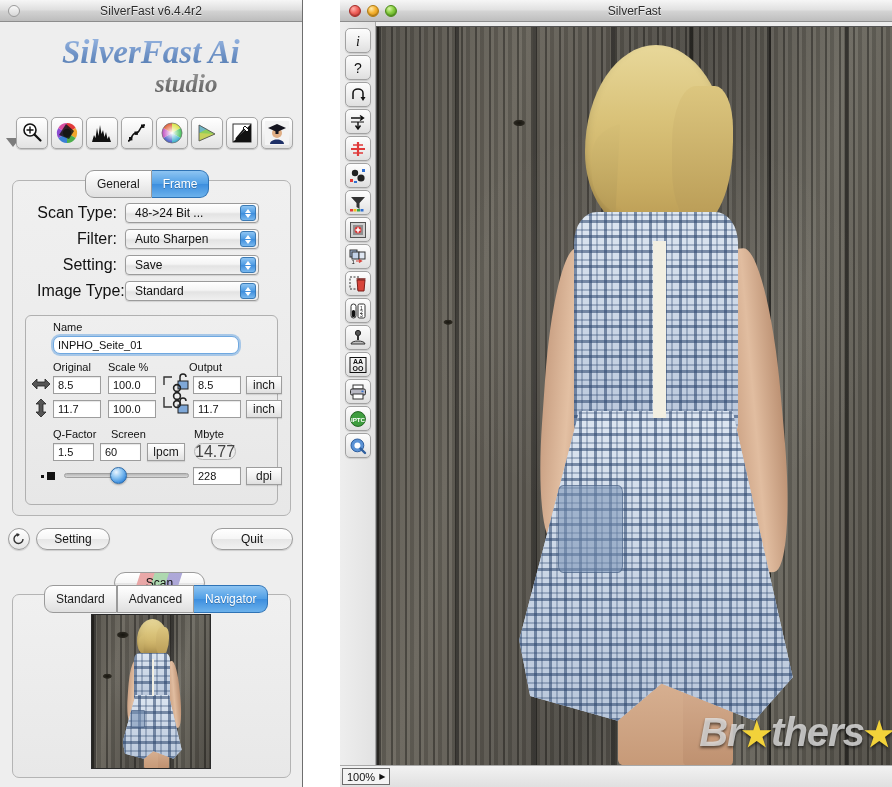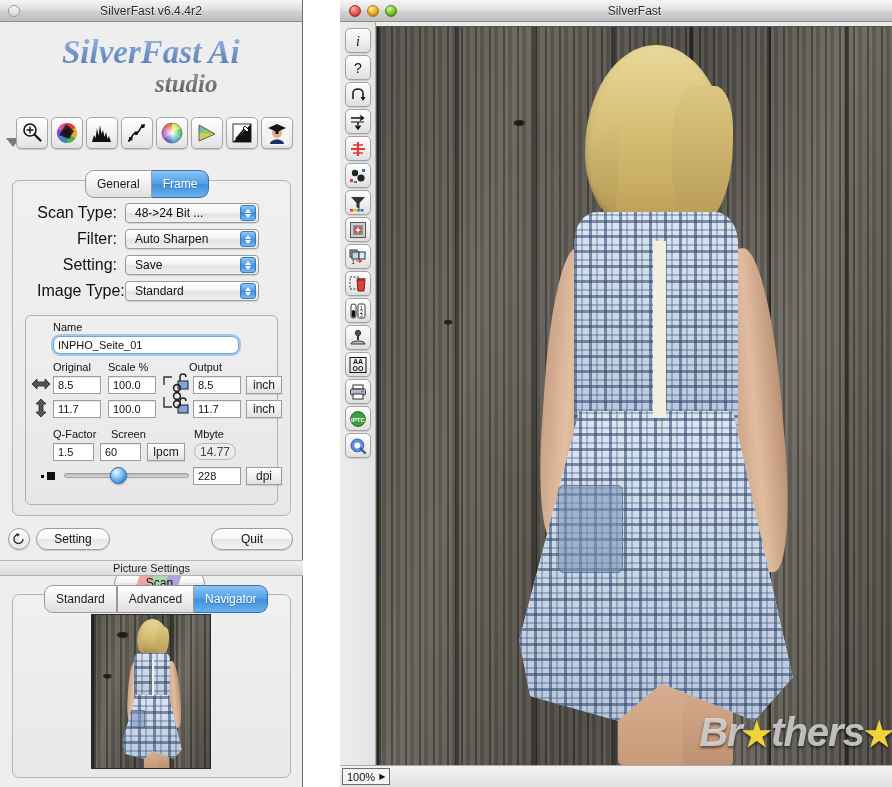--- a/index.html
+++ b/index.html
@@ -174,21 +174,21 @@
     border: 1px solid #9d9d9d;
     background: linear-gradient(to bottom, #ffffff 0%, #f2f2f2 50%, #e0e0e0 100%);
     font-size: 12px; color: #1a1a1a;
     display: flex; align-items: center; justify-content: center;
     box-shadow: 0 1px 1px rgba(0,0,0,.10);
   }
   .mbytefield {
     position: absolute; height: 17px; width: 42px; border-radius: 9px;
     border: 1px solid #b5b5b5;
     background: #ececec;
-    font-size: 12px; color: #444;
+    font-size: 16px; color: #444;
     display: flex; align-items: center; justify-content: center;
   }
 
   
   .slider-track {
     position: absolute; height: 5px; border-radius: 3px;
     background: linear-gradient(to bottom, #b6b6b6, #d8d8d8);
     border: 1px solid #a0a0a0;
   }
   .slider-knob {
@@ -661,21 +661,20 @@
           <path d="M4.5 1 L8 2.8 L5 4.8 Z" fill="#333"></path>
         </svg>
       </div>
       <div class="rndbtn" style="left:36px; top:506px; width:74px;">Setting</div>
       <div class="rndbtn" id="scan-btn" style="left:114px; top:506px; width:91px;margin-top:44px;">
         <span class="stripes"></span>
         <span class="lbl">Scan</span>
       </div>
       <div class="rndbtn" style="left:211px; top:506px; width:82px;">Quit</div>
 
-      <div id="pic-settings-hdr">Picture Settings</div>
 
       <div id="tabs-nav">
         <div class="tab">Standard</div>
         <div class="tab">Advanced</div>
         <div class="tab active">Navigator</div>
       </div>
 
       <div id="nav-box"></div>
       <div id="nav-thumb">
         <div class="photo">

